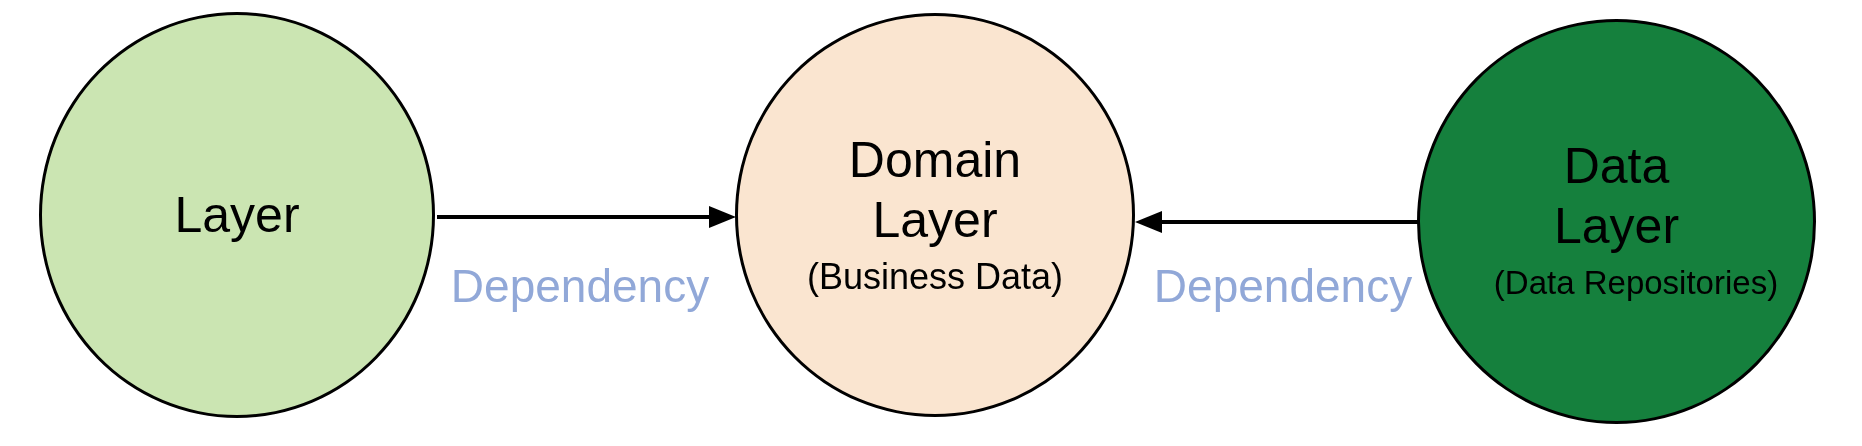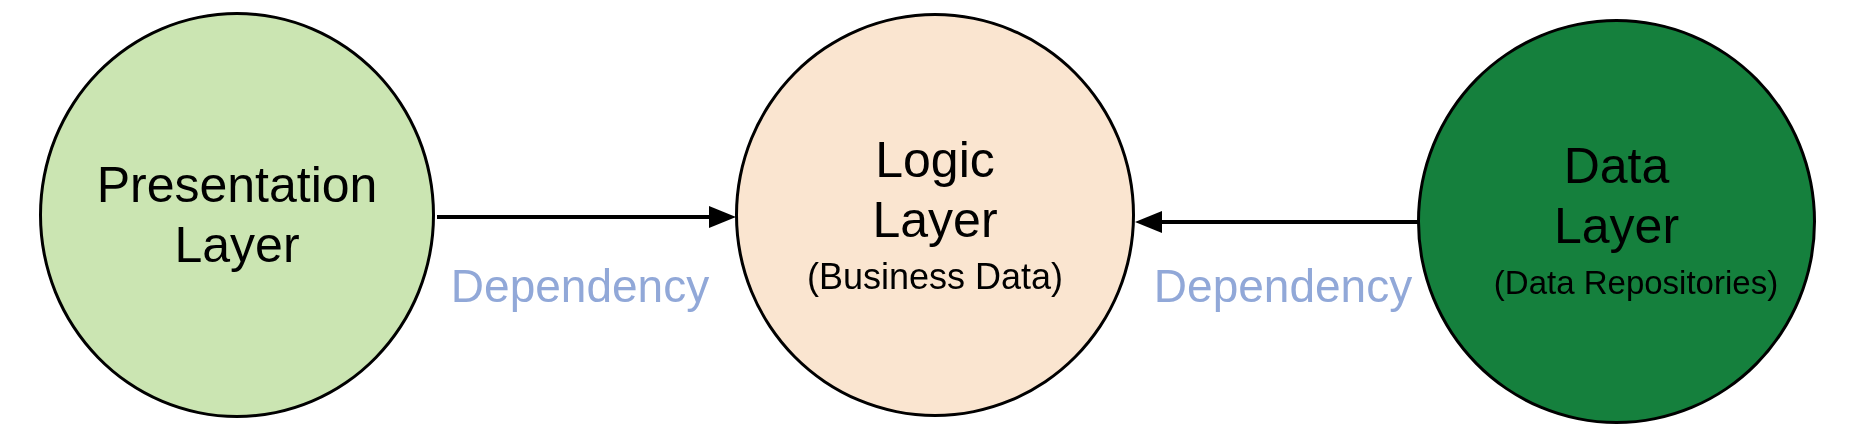--- a/index.html
+++ b/index.html
@@ -82,26 +82,25 @@
   }
   .edge1-label { left: 420px; }
   .edge2-label { left: 1123px; }
 </style>
 </head>
 <body>
 
 <div class="canvas">
 
   <div class="node node-presentation" style="background-color: rgb(203, 229, 178);">
-    <div class="title-line">Presentation</div>
     <div class="title-line">Layer</div>
   </div>
 
   <div class="node node-domain" style="background-color: rgb(250, 229, 208);">
-    <div class="title-line">Logic</div>
+    <div class="title-line">Domain</div>
     <div class="title-line">Layer</div>
     <div class="subtitle">(Business Data)</div>
   </div>
 
   <div class="node node-data" style="background-color: #15803d;">
     <div class="title-line">Data</div>
     <div class="title-line">Layer</div>
     <div class="subtitle">(Data Repositories)</div>
   </div>
 

